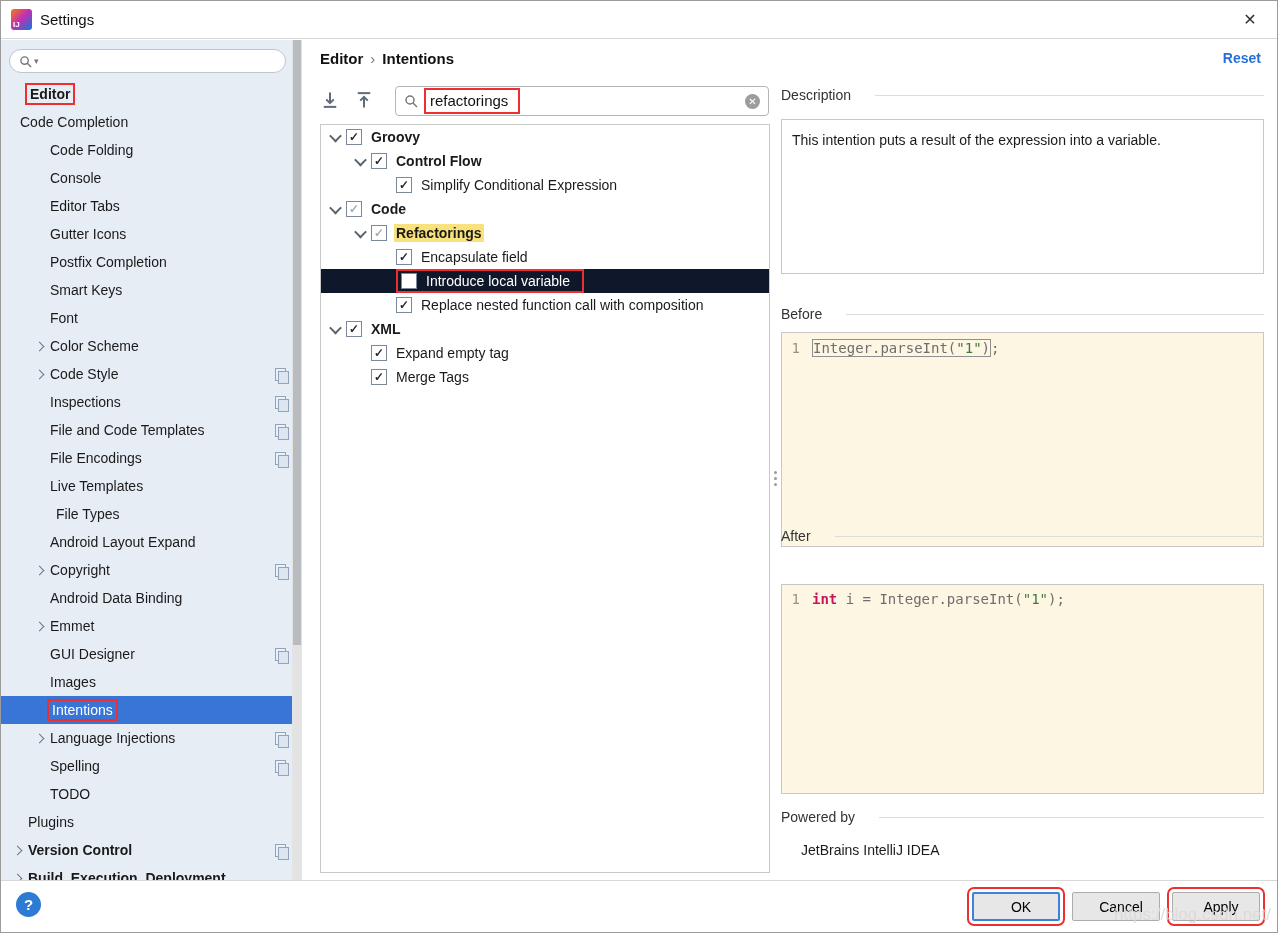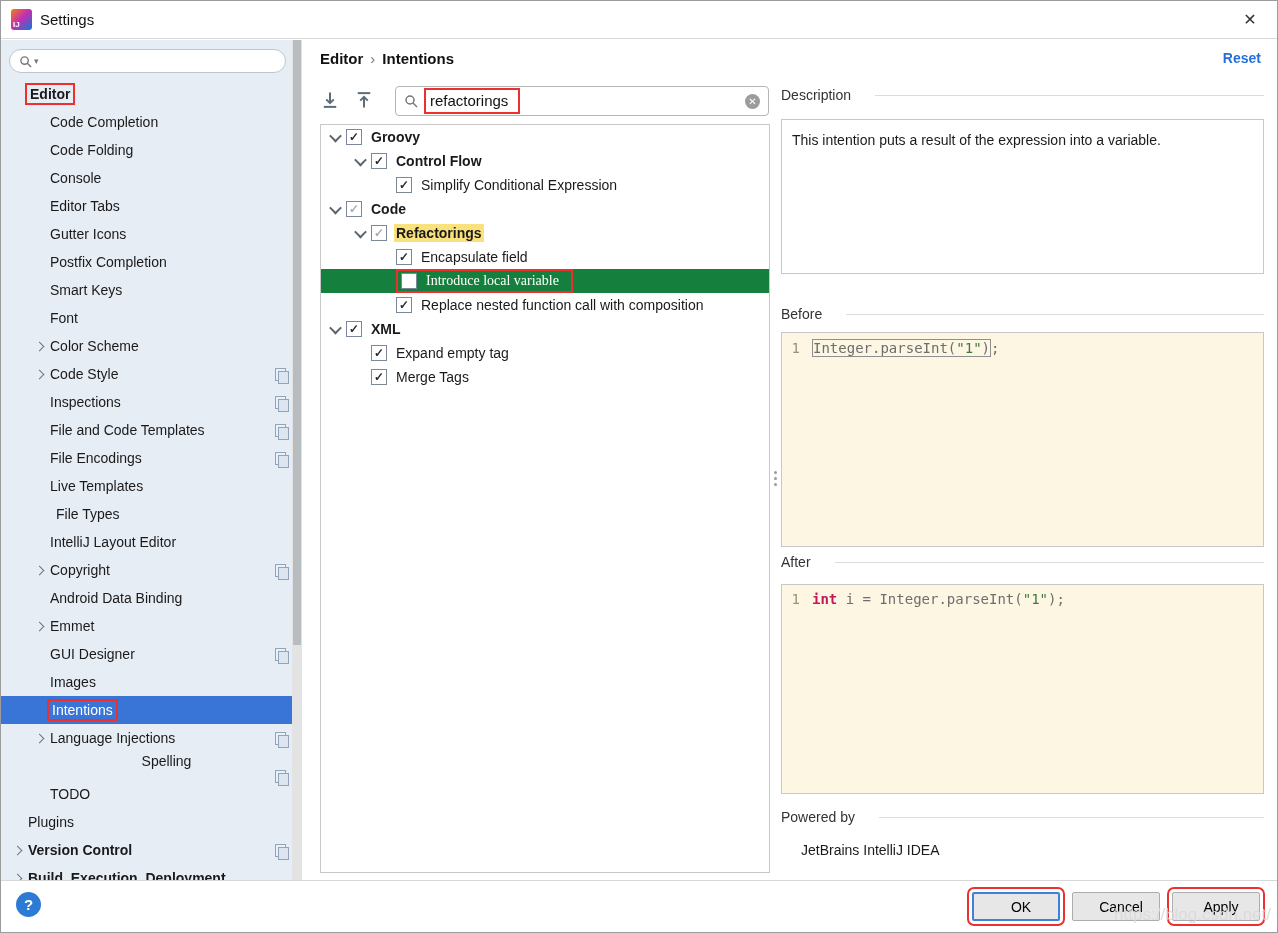--- a/index.html
+++ b/index.html
@@ -52,21 +52,21 @@
   .search-field{position:absolute;left:92px;top:46px;width:374px;height:30px;background:#fff;
                 border:1px solid #B5B5B5;border-radius:4px;display:flex;align-items:center;
                 padding:0 8px;gap:6px;box-sizing:border-box;}
   .search-text{font-size:15px;color:#111;white-space:pre;}
   .clear-btn{margin-left:auto;width:15px;height:15px;border-radius:50%;background:#9C9C9C;
              color:#fff;font-size:10px;display:flex;align-items:center;justify-content:center;cursor:pointer;}
 
   .tree-box{position:absolute;left:17px;top:84px;width:450px;height:749px;border:1px solid #C8C8C8;
             background:#fff;overflow:hidden;box-sizing:border-box;}
   .tree-row{height:24px;display:flex;align-items:center;font-size:14px;cursor:pointer;}
-  .tree-row.sel{background:#15803d;color:#fff;font-family:Liberation Serif, serif;}
+  .tree-row.sel{background:#0f172a;color:#fff;}
   .t-chev{width:21px;display:flex;justify-content:center;align-items:center;flex:0 0 auto;}
   .chev-d{width:7px;height:7px;border-right:2px solid #5A646E;border-bottom:2px solid #5A646E;
           transform:rotate(45deg) translate(-1px,-1px);}
   .cb-wrap{display:flex;align-items:center;gap:7px;height:100%;}
   .cb{width:14px;height:14px;border:1px solid #7A8899;background:#fff;display:flex;
       align-items:center;justify-content:center;font-size:12px;font-weight:bold;
       color:#1F2A36;flex:0 0 auto;line-height:1;box-sizing:content-box;}
   .cb.partial{color:#A7ADB5;}
   .cb.unchecked{color:transparent;}
   .t-label{padding:1px 2px;white-space:nowrap;}
@@ -130,21 +130,21 @@
         <circle cx="6" cy="6" r="4" fill="none" stroke="#777" stroke-width="1.5"></circle>
         <line x1="9" y1="9" x2="13" y2="13" stroke="#777" stroke-width="1.5"></line>
       </svg>
       <span class="sb-caret">▾</span>
     </div>
     <div class="sb-list" id="sidebar-list">
         <div class="sb-row" style="padding-left: 8px;">
           <span class="sb-chev"></span>
           <span class="sb-label b annot-box">Editor</span>
         </div>
-        <div class="sb-row" style="padding-left: 30px;">
+        <div class="sb-row" style="">
           <span class="sb-chev"></span>
           <span class="sb-label">Code Completion</span>
         </div>
         <div class="sb-row" style="padding-left: 30px;">
           <span class="sb-chev"></span>
           <span class="sb-label">Code Folding</span>
         </div>
         <div class="sb-row" style="padding-left: 30px;">
           <span class="sb-chev"></span>
           <span class="sb-label">Console</span>
@@ -200,21 +200,21 @@
         <div class="sb-row" style="padding-left: 30px;">
           <span class="sb-chev"></span>
           <span class="sb-label">Live Templates</span>
         </div>
         <div class="sb-row" style="padding-left: 36px;">
           <span class="sb-chev"></span>
           <span class="sb-label">File Types</span>
         </div>
         <div class="sb-row" style="padding-left: 30px;">
           <span class="sb-chev"></span>
-          <span class="sb-label">IntelliJ Layout Editor</span>
+          <span class="sb-label">Android Layout Expand</span>
         </div>
         <div class="sb-row" style="padding-left: 30px;">
           <span class="sb-chev">
             <span class="chev-r"></span>
           </span>
           <span class="sb-label">Copyright</span>
           <span class="shared-icon"></span>
         </div>
         <div class="sb-row" style="padding-left: 30px;">
           <span class="sb-chev"></span>
@@ -239,21 +239,21 @@
           <span class="sb-chev"></span>
           <span class="sb-label annot-box">Intentions</span>
         </div>
         <div class="sb-row" style="padding-left: 30px;">
           <span class="sb-chev">
             <span class="chev-r"></span>
           </span>
           <span class="sb-label">Language Injections</span>
           <span class="shared-icon"></span>
         </div>
-        <div class="sb-row" style="padding-left: 30px; flex-direction: column;">
+        <div class="sb-row" style="padding-left: 30px;">
           <span class="sb-chev"></span>
           <span class="sb-label">Spelling</span>
           <span class="shared-icon"></span>
         </div>
         <div class="sb-row" style="padding-left: 30px;">
           <span class="sb-chev"></span>
           <span class="sb-label">TODO</span>
         </div>
         <div class="sb-row" style="padding-left: 8px;">
           <span class="sb-chev"></span>
@@ -410,21 +410,21 @@
       <span>Before</span>
       <span class="rule"></span>
     </div>
     <div class="code-box" style="top:292px;height:215px">
       <div class="code-line">
         <span class="ln">1</span>
         <span class="boxed"><span class="code">Integer.parseInt(</span><span class="str">"1"</span><span class="code">)</span></span><span class="code">;</span>
       </div>
     </div>
 
-    <div class="sec" style="top:514px">
+    <div class="sec" style="top:488px">
       <span>After</span>
       <span class="rule"></span>
     </div>
     <div class="code-box" style="top:544px;height:210px">
       <div class="code-line">
         <span class="ln">1</span>
         <span class="kw">int</span><span class="code"> i = Integer.parseInt(</span><span class="str">"1"</span><span class="code">);</span>
       </div>
     </div>
 

